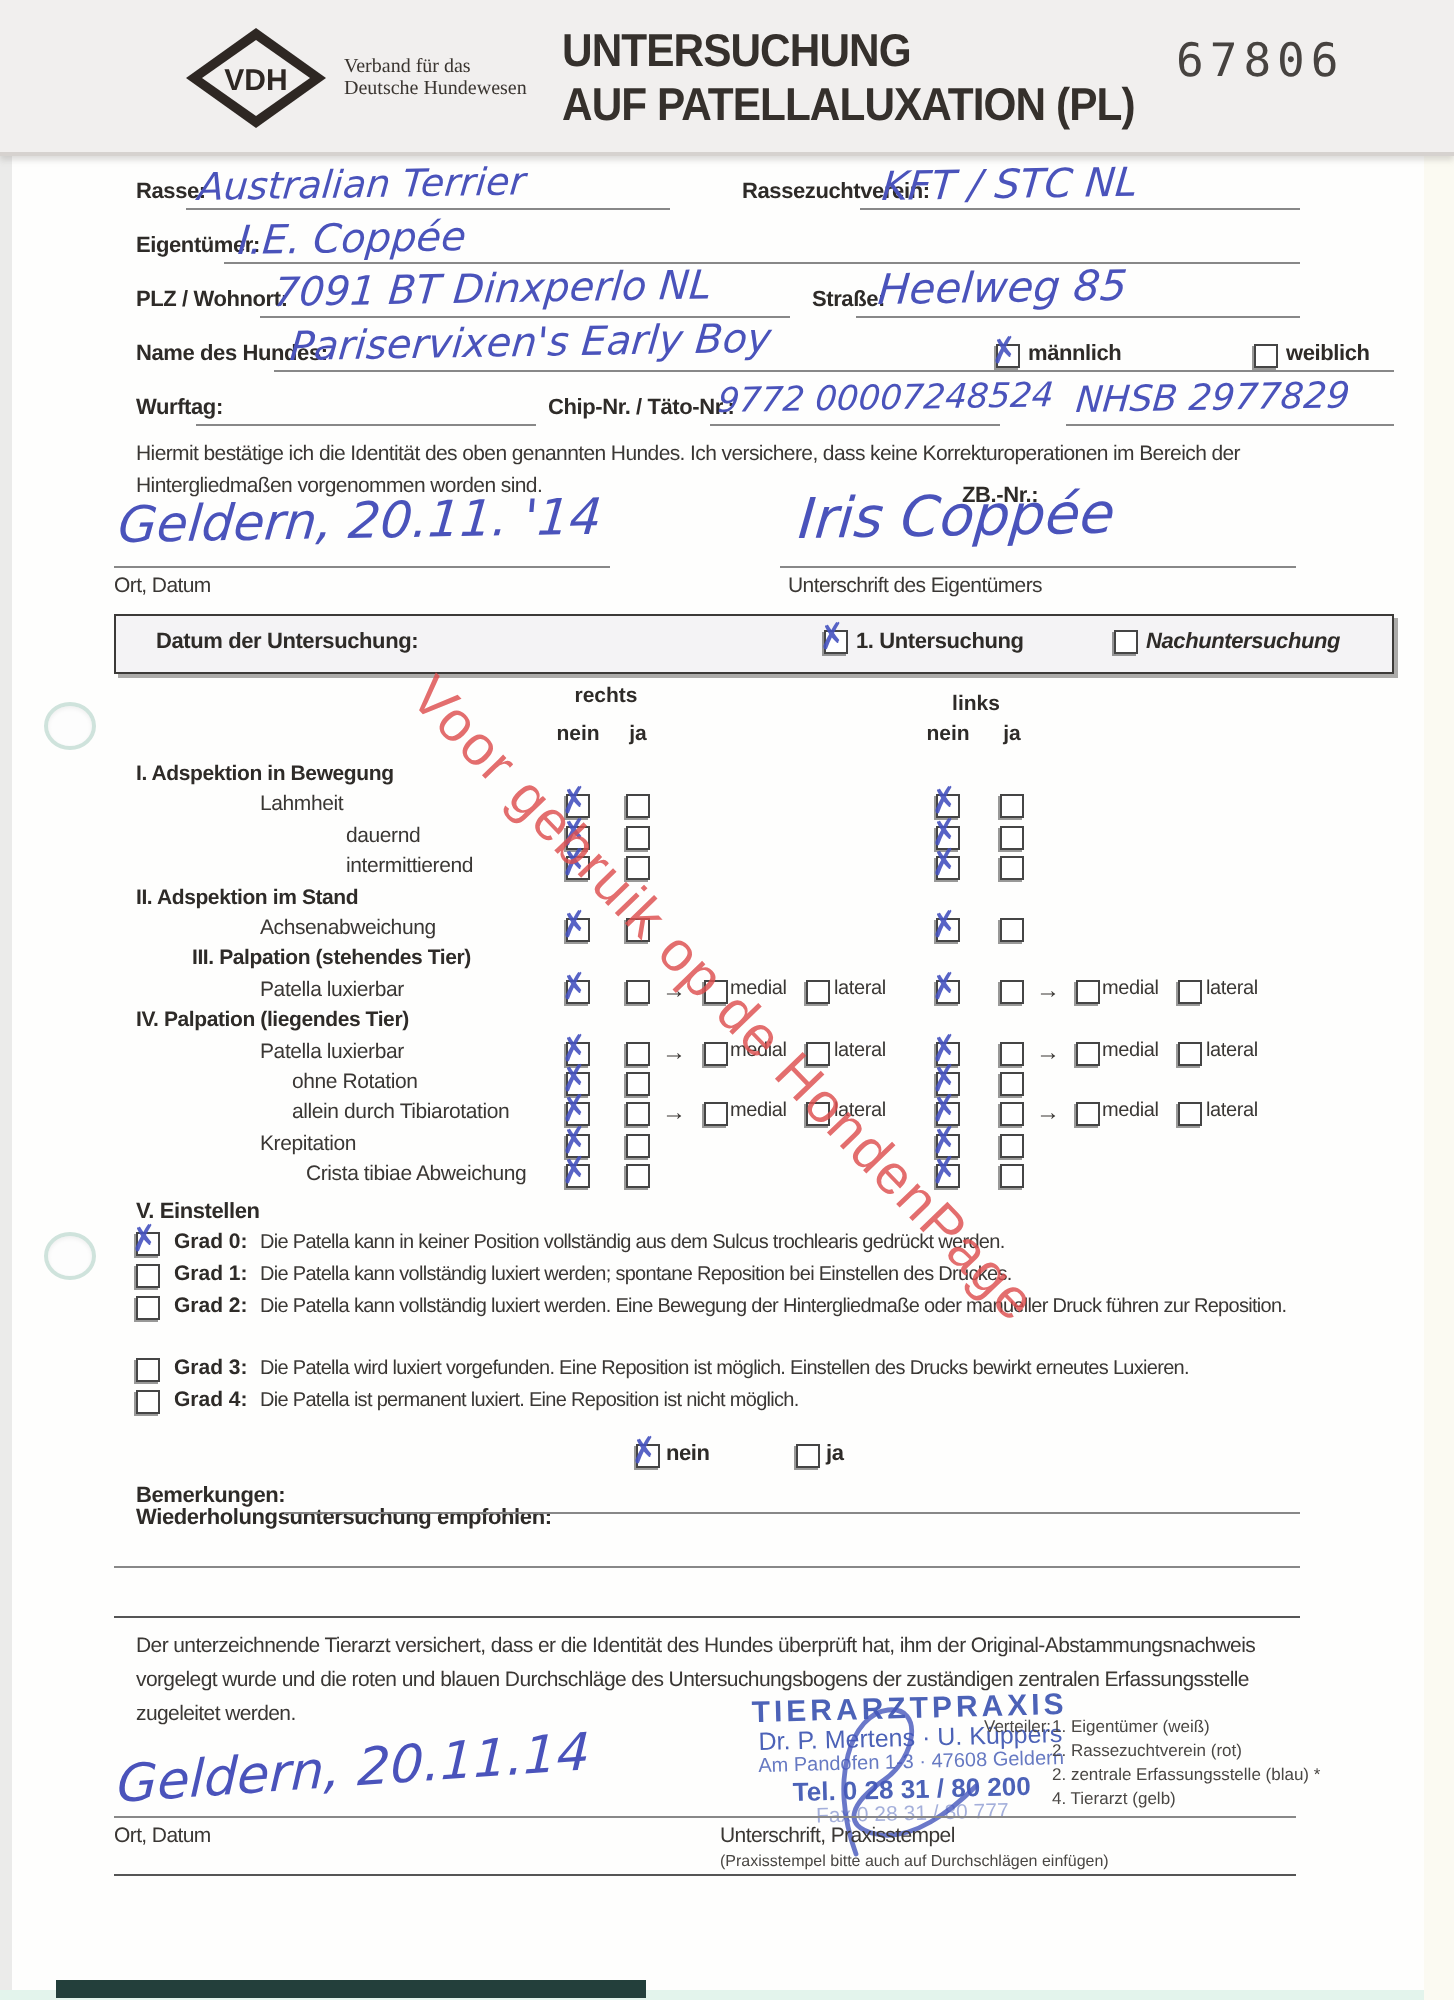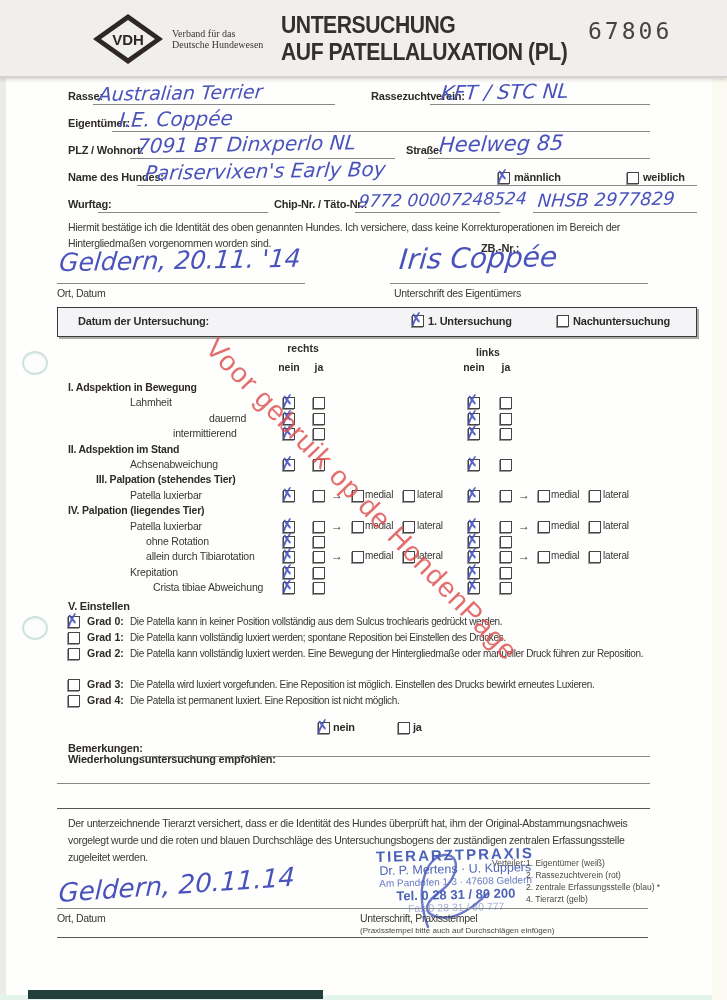--- a/index.html
+++ b/index.html
@@ -109,41 +109,41 @@
   <div class="abs line" style="left:390px;top:283px;width:258px;"></div>
   <div class="abs small" style="left:394px;top:287px;">Unterschrift des Eigentümers</div>
 
   <div class="abs" style="left:57px;top:307px;width:638px;height:28px;background:#f4f3f5;border:1.6px solid #3c3a38;box-shadow:2px 2px 0 rgba(90,88,85,.5);"></div>
   <div class="abs lbl" style="left:78px;top:315px;">Datum der Untersuchung:</div>
   <span class="cb" style="left:412px;top:315px;">
       <span class="mark">✗</span>
     </span>
   <div class="abs lbl" style="left:428px;top:315px;">1. Untersuchung</div>
   <span class="cb" style="left:557px;top:315px;"></span>
-  <div class="abs lbl" style="left:573px;top:315px;">Nachuntersuchung</div>
+  <div class="abs lbl" style="left:573px;top:315px;font-style:italic;">Nachuntersuchung</div>
 
   <div class="colhdr" style="left:303px;top:342px;text-align:right;">rechts</div>
   <div class="colhdr" style="left:289px;top:361px;">nein</div>
   <div class="colhdr" style="left:319px;top:361px;">ja</div>
   <div class="colhdr" style="left:488px;top:346px;">links</div>
   <div class="colhdr" style="left:474px;top:361px;">nein</div>
   <div class="colhdr" style="left:506px;top:361px;">ja</div>
 
   <div id="generated">
       <div class="cl-label section" style="left: 68px; top: 381px;">I. Adspektion in Bewegung</div>
       <div class="cl-label" style="left: 130px; top: 396px;">Lahmheit</div>
       <span class="cb" style="left: 283px; top: 397px;">
         <span class="mark">✗</span>
       </span>
       <span class="cb" style="left: 313px; top: 397px;"></span>
       <span class="cb" style="left: 468px; top: 397px;">
         <span class="mark">✗</span>
       </span>
       <span class="cb" style="left: 500px; top: 397px;"></span>
-      <div class="cl-label" style="left: 173px; top: 412px; margin-left: 36px;">dauernd</div>
+      <div class="cl-label" style="left: 173px; top: 412px;">dauernd</div>
       <span class="cb" style="left: 283px; top: 413px;">
         <span class="mark">✗</span>
       </span>
       <span class="cb" style="left: 313px; top: 413px;"></span>
       <span class="cb" style="left: 468px; top: 413px;">
         <span class="mark">✗</span>
       </span>
       <span class="cb" style="left: 500px; top: 413px;"></span>
       <div class="cl-label" style="left: 173px; top: 427px;">intermittierend</div>
       <span class="cb" style="left: 283px; top: 428px;">

